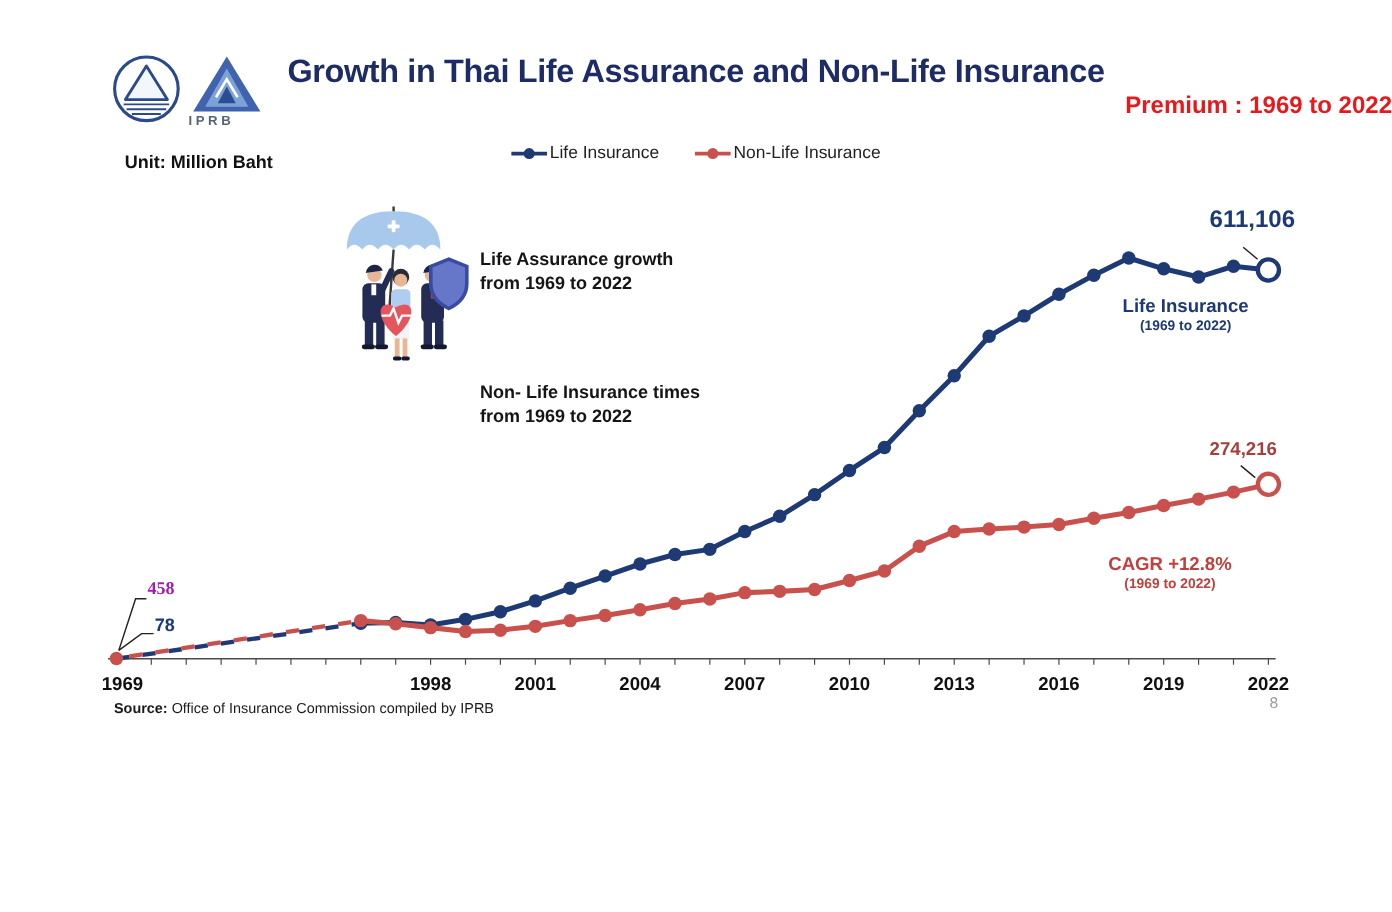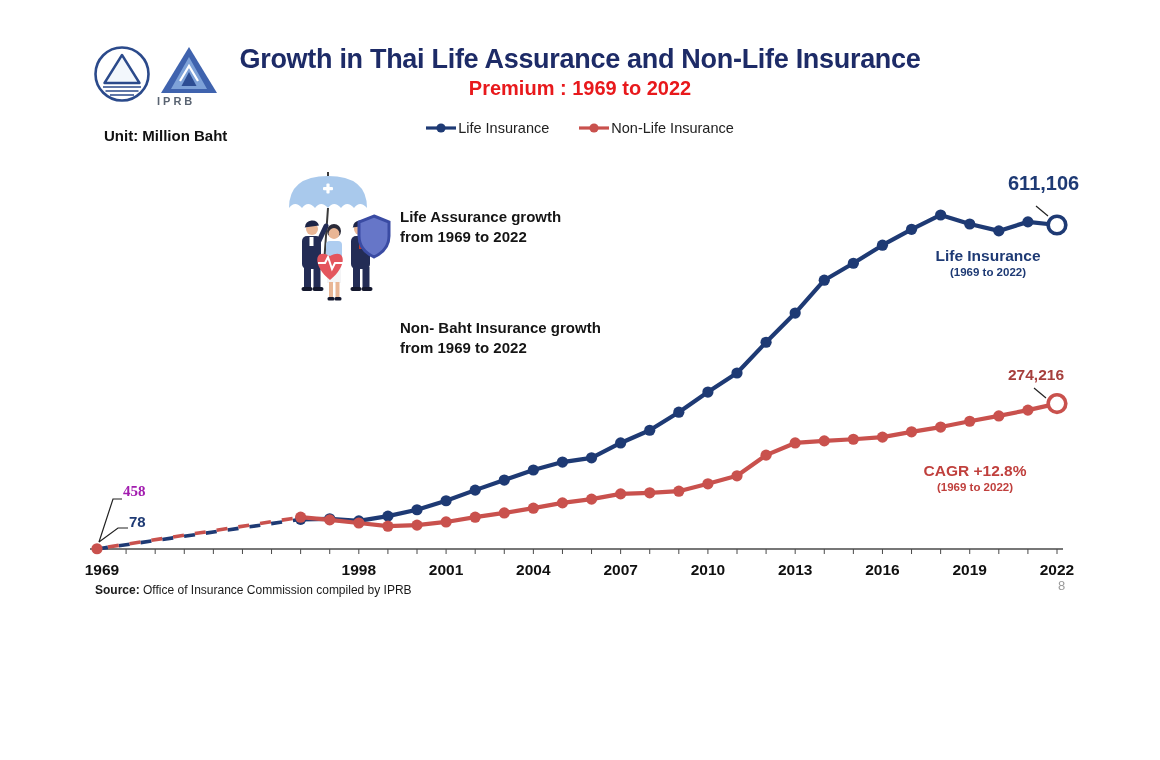--- a/index.html
+++ b/index.html
@@ -8,21 +8,21 @@
     font-family:"Liberation Sans",sans-serif;overflow:hidden;
   }
   .abs{position:absolute;}
   
   .logo-circle{left:93px;top:45px;}
   .logo-tri{left:159px;top:45px;}
   .iprb-text{left:157px;top:95px;width:62px;text-align:left;font-size:11px;font-weight:bold;
     color:#5a6472;letter-spacing:3px;}
   .title{left:0;right:0;top:44px;text-align:center;font-size:27px;font-weight:bold;
     color:#1d2b67;letter-spacing:-0.3px;}
-  .subtitle{left:0;right:0;top:77px;text-align:center;font-size:20px;font-weight:bold;color:#e8191c;}
+  .subtitle{left:0;right:0;top:77px;text-align:right;font-size:20px;font-weight:bold;color:#e8191c;}
   .unit-label{left:104px;top:127px;font-size:15px;font-weight:bold;color:#111;}
   .legend{left:0;right:0;top:120px;display:flex;justify-content:center;gap:30px;align-items:center;}
   .legend-item{display:flex;align-items:center;gap:2px;}
   .legend-item span{font-size:14.5px;color:#222;}
   
   .ann-block{line-height:1.35;font-size:15px;font-weight:bold;color:#151515;}
   .ann-life{left:400px;top:207px;}
   .ann-nonlife{left:400px;top:318px;}
   .ann-highlight{font-size:23px;font-weight:bold;color:#e8191c;margin-top:3px;}
   .lbl-life-end{left:1008px;top:172px;font-size:20px;font-weight:bold;color:#1e3a74;}
@@ -118,21 +118,21 @@
   <rect x="88.5" y="121" width="11" height="4" rx="2" fill="#14182e"></rect>
 
   <path d="M101,50 L116,56 V70 Q116,84 101,91 Q86,84 86,70 V56 Z" fill="#6676c8" stroke="#3a4ba3" stroke-width="3"></path>
 </svg>
 
 <div class="abs ann-block ann-life">
   <div>Life Assurance growth</div>
   <div>from 1969 to 2022</div>
 </div>
 <div class="abs ann-block ann-nonlife">
-  <div>Non- Baht Insurance growth</div>
+  <div>Non- Life Insurance times</div>
   <div>from 1969 to 2022</div>
 </div>
 
 <svg id="chart-svg" class="abs" width="1160" height="760" viewBox="0 0 1160 760">
     <line x1="90" y1="549" x2="1063" y2="549" stroke="#4a4a4a" stroke-width="1.3"></line>
     <line x1="97" y1="549" x2="97" y2="554" stroke="#4a4a4a" stroke-width="1"></line>
     <line x1="126.0909090909091" y1="549" x2="126.0909090909091" y2="554" stroke="#4a4a4a" stroke-width="1"></line>
     <line x1="155.1818181818182" y1="549" x2="155.1818181818182" y2="554" stroke="#4a4a4a" stroke-width="1"></line>
     <line x1="184.27272727272725" y1="549" x2="184.27272727272725" y2="554" stroke="#4a4a4a" stroke-width="1"></line>
     <line x1="213.36363636363637" y1="549" x2="213.36363636363637" y2="554" stroke="#4a4a4a" stroke-width="1"></line>

